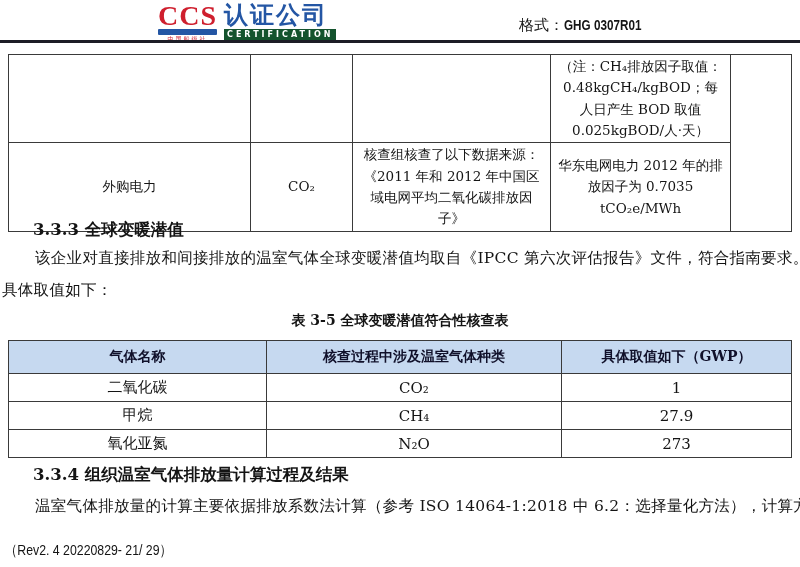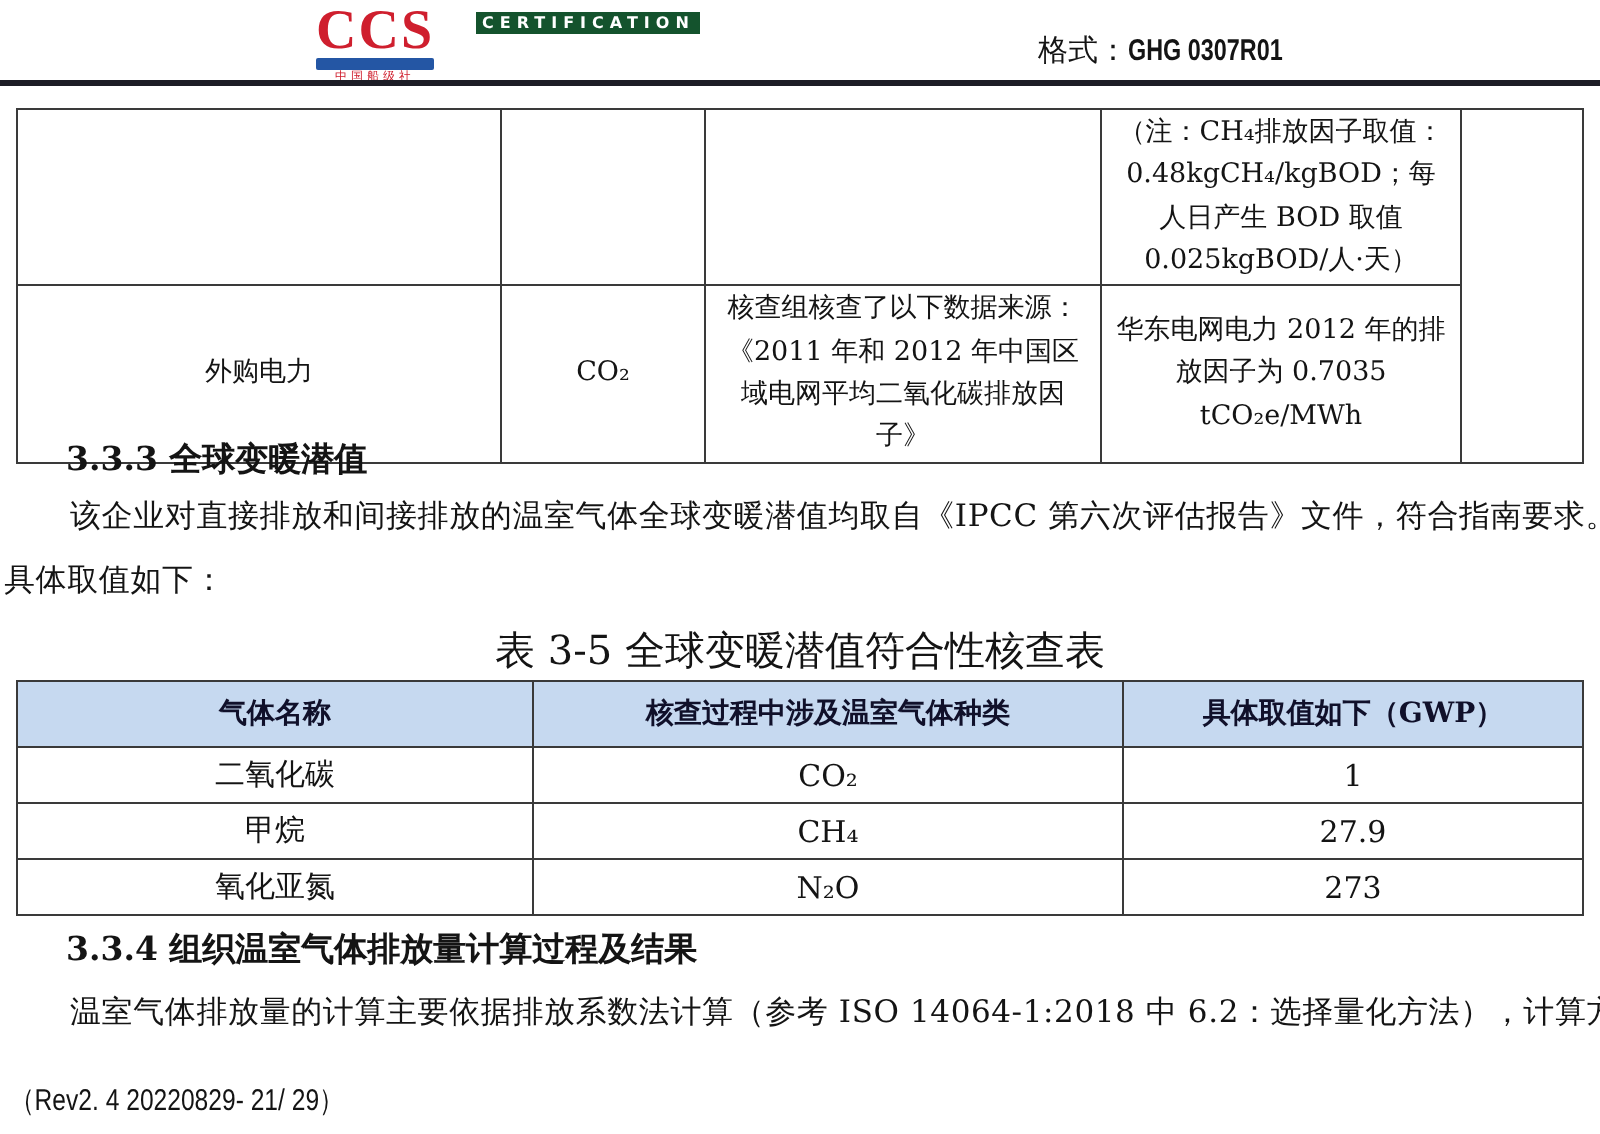--- a/index.html
+++ b/index.html
@@ -1,21 +1,21 @@
 <!DOCTYPE html>
 <html><head>
 <meta charset="utf-8">
 <style>
   * { margin:0; padding:0; box-sizing:border-box; }
   html,body { width:800px; height:567px; overflow:hidden; background:#ffffff;
     font-family:"DejaVu Serif","Liberation Serif",serif; color:#141414; }
   .page { position:relative; width:800px; height:567px; background:#fff; }
 
   
-  .logo { position:absolute; left:158px; top:4px; display:flex; gap:21px; align-items:flex-start; }
+  .logo { position:absolute; left:158px; top:4px; display:flex; gap:7px; align-items:flex-start; }
   .logo-left { display:flex; flex-direction:column; align-items:stretch; }
   .logo-ccs { font-family:"Liberation Serif","DejaVu Serif",serif; font-weight:bold;
     font-size:28px; line-height:24px; color:#cf1f2e; letter-spacing:1px; }
   .logo-strip { background:#2456a4; height:6px; margin-top:1px; border-radius:1px; }
   .logo-society { font-size:6px; color:#cf1f2e; letter-spacing:2px; text-align:center;
     font-family:"DejaVu Sans","Liberation Sans",sans-serif; line-height:7px; }
   .logo-right { display:flex; flex-direction:column; }
   .logo-company { font-family:"DejaVu Sans","Liberation Sans",sans-serif; font-weight:bold;
     font-size:24px; line-height:23px; color:#2456a4; letter-spacing:2px; }
   .logo-cert { background:#14532d; color:#fff; font-size:8px; font-weight:bold;
@@ -37,41 +37,42 @@
   .top-table td { font-size:13.5px; line-height:1.58; }
 
   
   .sec-heading { position:absolute; left:33px; font-size:16.5px; font-weight:bold; white-space:nowrap; }
   .para-line { position:absolute; left:2px; width:798px; font-size:15.5px;
     white-space:nowrap; letter-spacing:0.3px; }
   .indent { text-indent:33px; }
 
   
   .t35-caption { position:absolute; left:0; top:312px; width:800px; text-align:center;
-    font-size:20px; font-weight:normal; }
+    font-size:14px; font-weight:bold; }
   .t35 { position:absolute; left:8px; top:340px; width:783px; }
   .t35 th { background:#c6d9f0; font-size:14px; font-weight:bold; color:#10102a; height:33px; }
   .t35 td { font-size:15px; height:28px; }
 
   .footer-line { position:absolute; left:5px; top:541px; font-size:15px; white-space:nowrap; }
   .footer-text { display:inline-block; transform:scaleX(0.82); transform-origin:left center;
     font-family:"Liberation Sans","DejaVu Sans",sans-serif; }
 </style>
 </head>
 <body>
 
 <div class="page">
 
   <div class="logo">
     <div class="logo-left">
       <div class="logo-ccs">CCS</div>
       <div class="logo-strip"></div>
       <div class="logo-society">中国船级社</div>
     </div>
     <div class="logo-right">
+      <div class="logo-company">认证公司</div>
       <div class="logo-cert">CERTIFICATION</div>
     </div>
   </div>
 
   <div class="format-line"><span>格式：</span><span class="format-value">GHG 0307R01</span></div>
 
   <div class="header-rule"></div>
 
   <table class="doc-table top-table">
     <colgroup>

